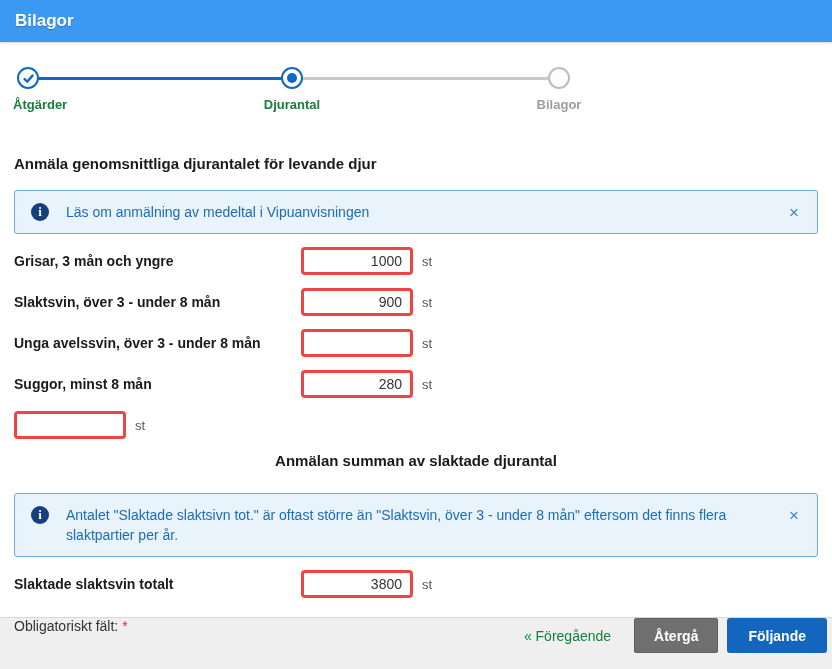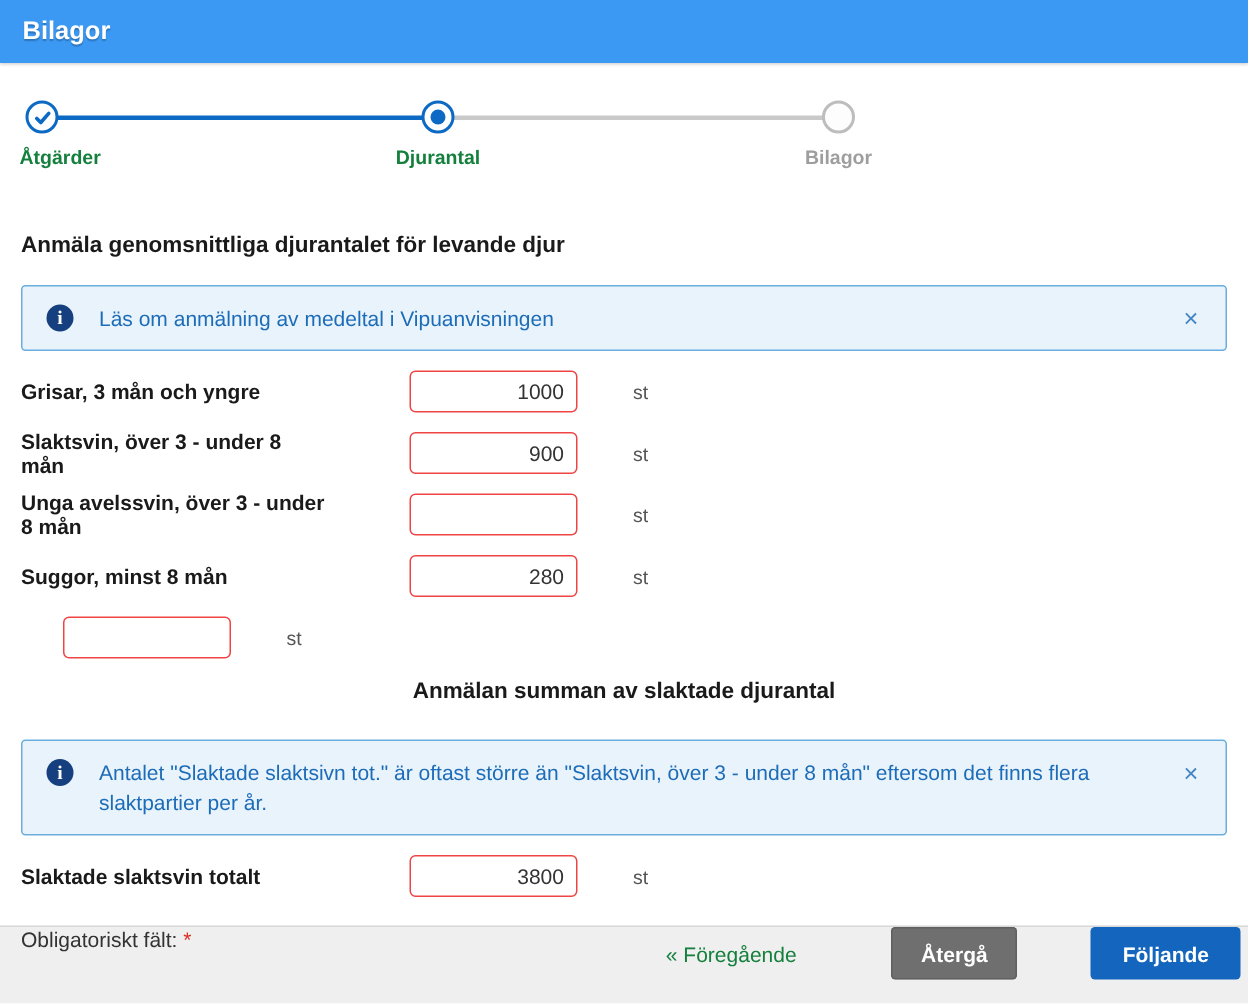--- a/index.html
+++ b/index.html
@@ -68,28 +68,28 @@
   .banner-text { flex: 1; line-height: 20px; }
   .banner-close {
     color: #4585c4; font-size: 17px; line-height: 1;
     margin-left: 16px; cursor: pointer; flex-shrink: 0;
     background: none; border: none; padding: 0 2px; font-family: inherit;
   }
   .banner-2 .banner-close { align-self: flex-start; margin-top: 2px; }
   .banner-2 .info-badge { align-self: flex-start; margin-top: 1px; }
 
   .form-group { width: 424px; margin-top: 13px; }
-  .form-row { display: flex; align-items: center; height: 28px; margin-bottom: 13px; gap: 28px; }
+  .form-row { display: flex; align-items: center; height: 28px; margin-bottom: 13px; }
   .form-label { flex: 1; font-weight: bold; font-size: 14px; }
   .form-input {
     width: 112px; height: 28px;
-    border: 1px solid #ef4444; border-radius: 4px;
+    border: 3px solid #ef4444; border-radius: 4px;
     text-align: right; padding: 0 8px;
     font-size: 14px; color: #333; font-family: inherit;
-    outline: none; background: #fff; margin-left: 28px;
+    outline: none; background: #fff;
   }
   .form-unit { margin-left: 9px; font-size: 13px; color: #555; width: 16px; }
 
   
   .footer {
     position: absolute; left: 0; right: 0; bottom: 0; height: 52px;
     background: #efefef; border-top: 1px solid #d9d9d9;
     display: flex; align-items: flex-start;
     padding: 0 5px 0 14px;
   }
@@ -97,21 +97,21 @@
   .required-note .asterisk { color: #d93025; }
   .footer-actions { margin-left: auto; display: flex; align-items: center; }
   .link-prev {
     color: #15803d; font-size: 14px; text-decoration: none;
     margin-right: 23px; cursor: pointer; background: none; border: none;
     font-family: inherit; padding: 0;
   }
   .btn {
     height: 35px; border: none; border-radius: 3px;
     color: #fff; font-weight: bold; font-size: 14px;
-    font-family: inherit; cursor: pointer; margin-left: 40px;
+    font-family: inherit; cursor: pointer;
   }
   .btn-back { background: #6f6f6f; padding: 0 20px; margin-right: 9px; box-shadow: inset 0 0 0 1px #606060; }
   .btn-next { background: #1465bd; padding: 0 21px; }
 
   .check-icon svg { display: block; }
 </style>
 </head>
 <body>
 
 <header class="app-header">

